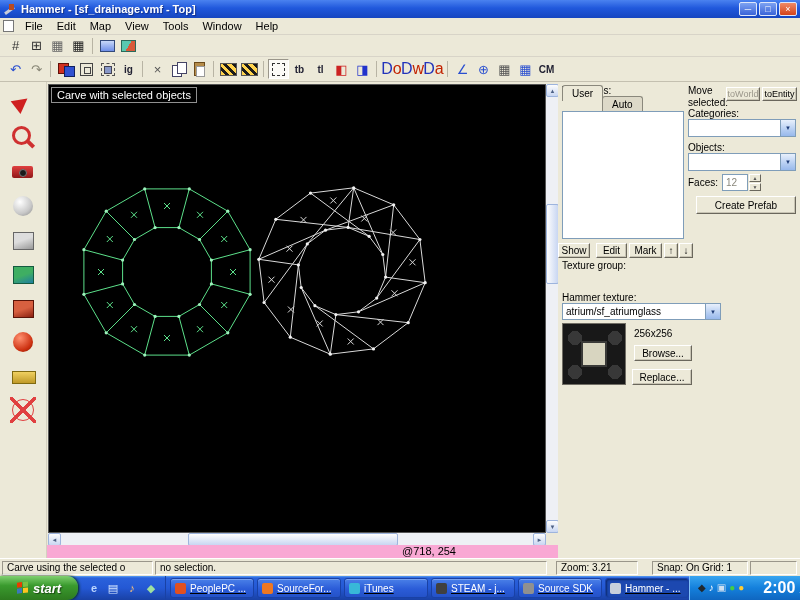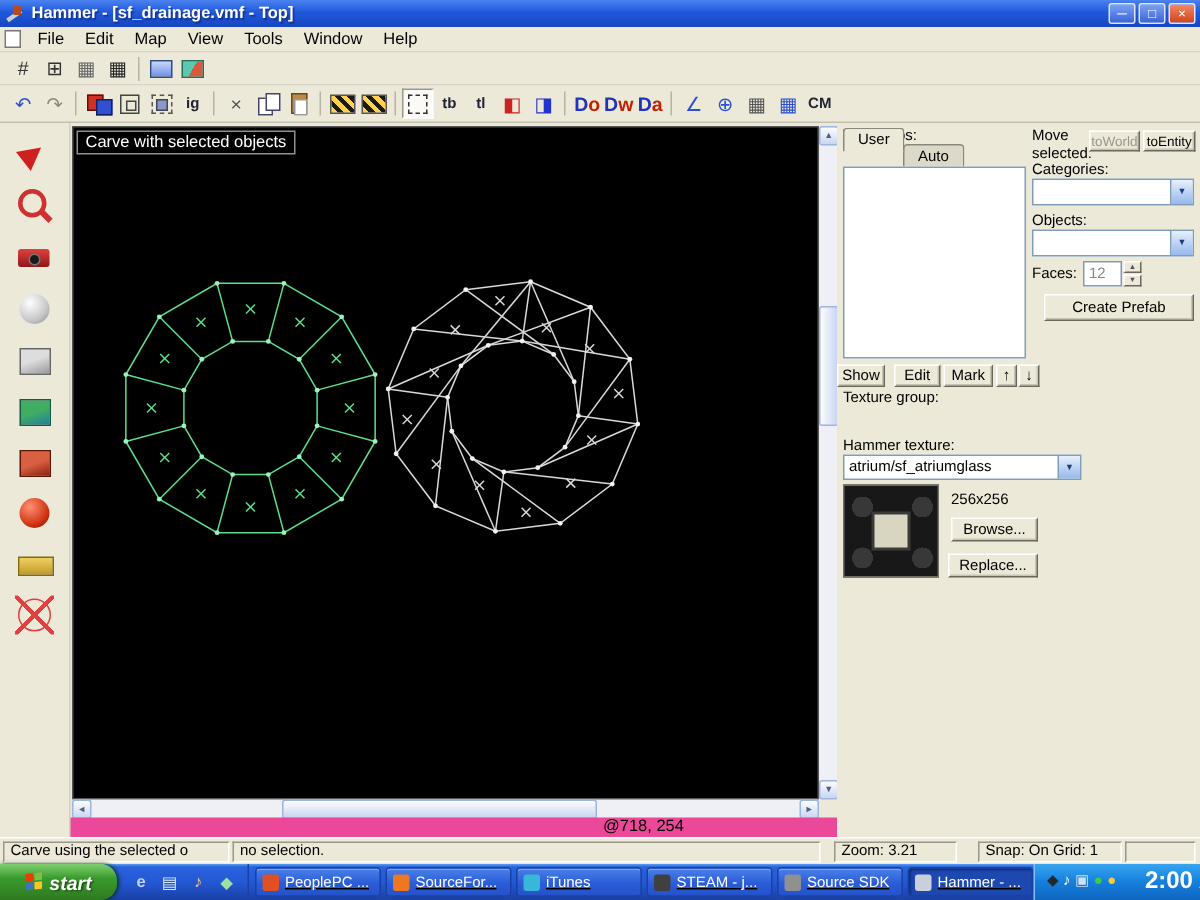--- a/index.html
+++ b/index.html
@@ -26,21 +26,21 @@
   
   .toolbar{background:#ece9d8;display:flex;align-items:center;}
   #tb1{left:0;top:35px;width:800px;height:22px;padding-left:5px;border-bottom:1px solid #d8d4c8;}
   #tb2{left:0;top:57px;width:800px;height:25px;padding-left:5px;border-bottom:1px solid #c4c0b0;}
   .tbtn{width:21px;height:20px;display:flex;align-items:center;justify-content:center;position:relative;flex:0 0 21px;}
   .tbtn.pressed{background:#fbfaf6;border:1px solid;border-color:#9a968a #fff #fff #9a968a;}
   .tsep{width:8px;height:18px;position:relative;flex:0 0 8px;}
   .tsep::before{content:"";position:absolute;left:3px;top:1px;width:1px;height:16px;background:#b8b4a4;}
   .glyph{font-size:13px;line-height:13px;}
   .lbl{font-size:10px;font-weight:bold;color:#223;}
-  .duo{font-size:13px;font-weight:bold;color:#c22200;}
+  .duo{font-size:16px;font-weight:normal;color:#c22200;}
   .duo::first-letter{color:#2233bb;}
   .i-winblue{width:15px;height:12px;border:1px solid #334a7a;background:linear-gradient(180deg,#c8d8f8,#6f8fe8);}
   .i-winteal{width:15px;height:12px;border:1px solid #2a6a5a;background:linear-gradient(120deg,#59c9b0 50%,#d85a3a 50%);}
   .i-carve{width:16px;height:14px;position:relative;}
   .i-carve::before{content:"";position:absolute;left:0;top:1px;width:9px;height:9px;background:#d03020;border:1px solid #601008;}
   .i-carve::after{content:"";position:absolute;left:6px;top:4px;width:9px;height:9px;background:#3050d0;border:1px solid #102060;}
   .i-hollow{width:13px;height:13px;border:1px solid #444;position:relative;}
   .i-hollow::before{content:"";position:absolute;left:3px;top:3px;width:5px;height:5px;border:1px solid #444;background:#ece9d8;}
   .i-group{width:14px;height:13px;border:1px dashed #555;position:relative;}
   .i-group::before{content:"";position:absolute;left:2px;top:2px;width:6px;height:6px;background:#8898c8;border:1px solid #445;}
@@ -69,21 +69,21 @@
   .pal-slab-yellow::before{content:"";position:absolute;left:2px;top:8px;width:22px;height:11px;border:1px solid #806a10;background:linear-gradient(#f0d060,#c09a28);}
   .pal-wire-red{background:
      linear-gradient(45deg,transparent 46%,#e04040 46% 54%,transparent 54%),
      linear-gradient(-45deg,transparent 46%,#e04040 46% 54%,transparent 54%);}
   .pal-wire-red::before{content:"";position:absolute;left:2px;top:2px;width:20px;height:20px;border:1px solid #e04040;border-radius:50%;}
 
   
   #viewport{left:48px;top:84px;width:498px;height:449px;background:#000;border:1px solid #555;}
   #vp-svg{position:absolute;left:0;top:0;}
   #vp-tooltip{position:absolute;left:2px;top:2px;background:#000;color:#fff;border:1px solid #909090;padding:1px 5px;white-space:nowrap;}
-  #hstrip{left:47px;top:545px;width:511px;height:13px;background:#ec4899;}
+  #hstrip{left:47px;top:545px;width:511px;height:13px;background:#f9a8d4;}
   #pos-readout{position:absolute;left:355px;top:0;}
 
   
   #vscroll{left:546px;top:84px;width:13px;height:449px;background:#eef0f5;}
   #hscroll{left:48px;top:533px;width:498px;height:13px;background:#eef0f5;}
   .sb-btn{position:absolute;width:13px;height:13px;background:linear-gradient(180deg,#fdfdfd,#c8d6f2);border:1px solid #9db4dd;border-radius:2px;
     display:flex;align-items:center;justify-content:center;font-size:6px;color:#4d6185;}
   .sb-thumb{position:absolute;background:linear-gradient(90deg,#fdfdfd,#c8d6f2);border:1px solid #9db4dd;border-radius:2px;}
   #vthumb{left:0;top:120px;width:13px;height:80px;}
   #hthumb{left:140px;top:0;width:210px;height:13px;background:linear-gradient(180deg,#fdfdfd,#c8d6f2);}

